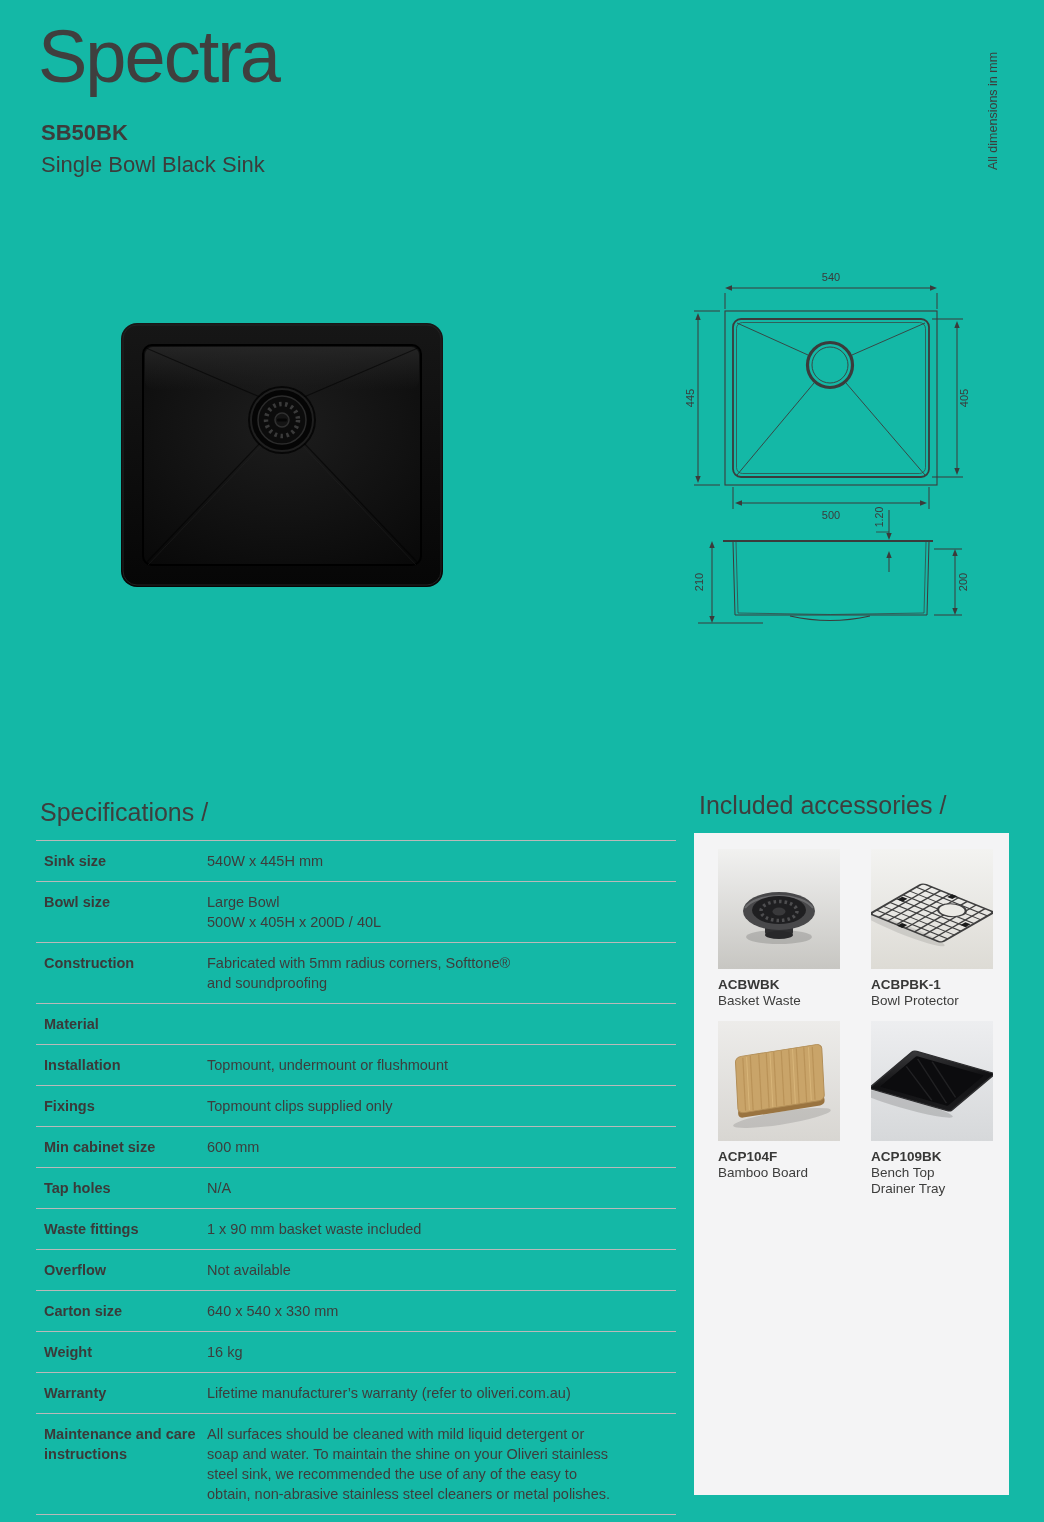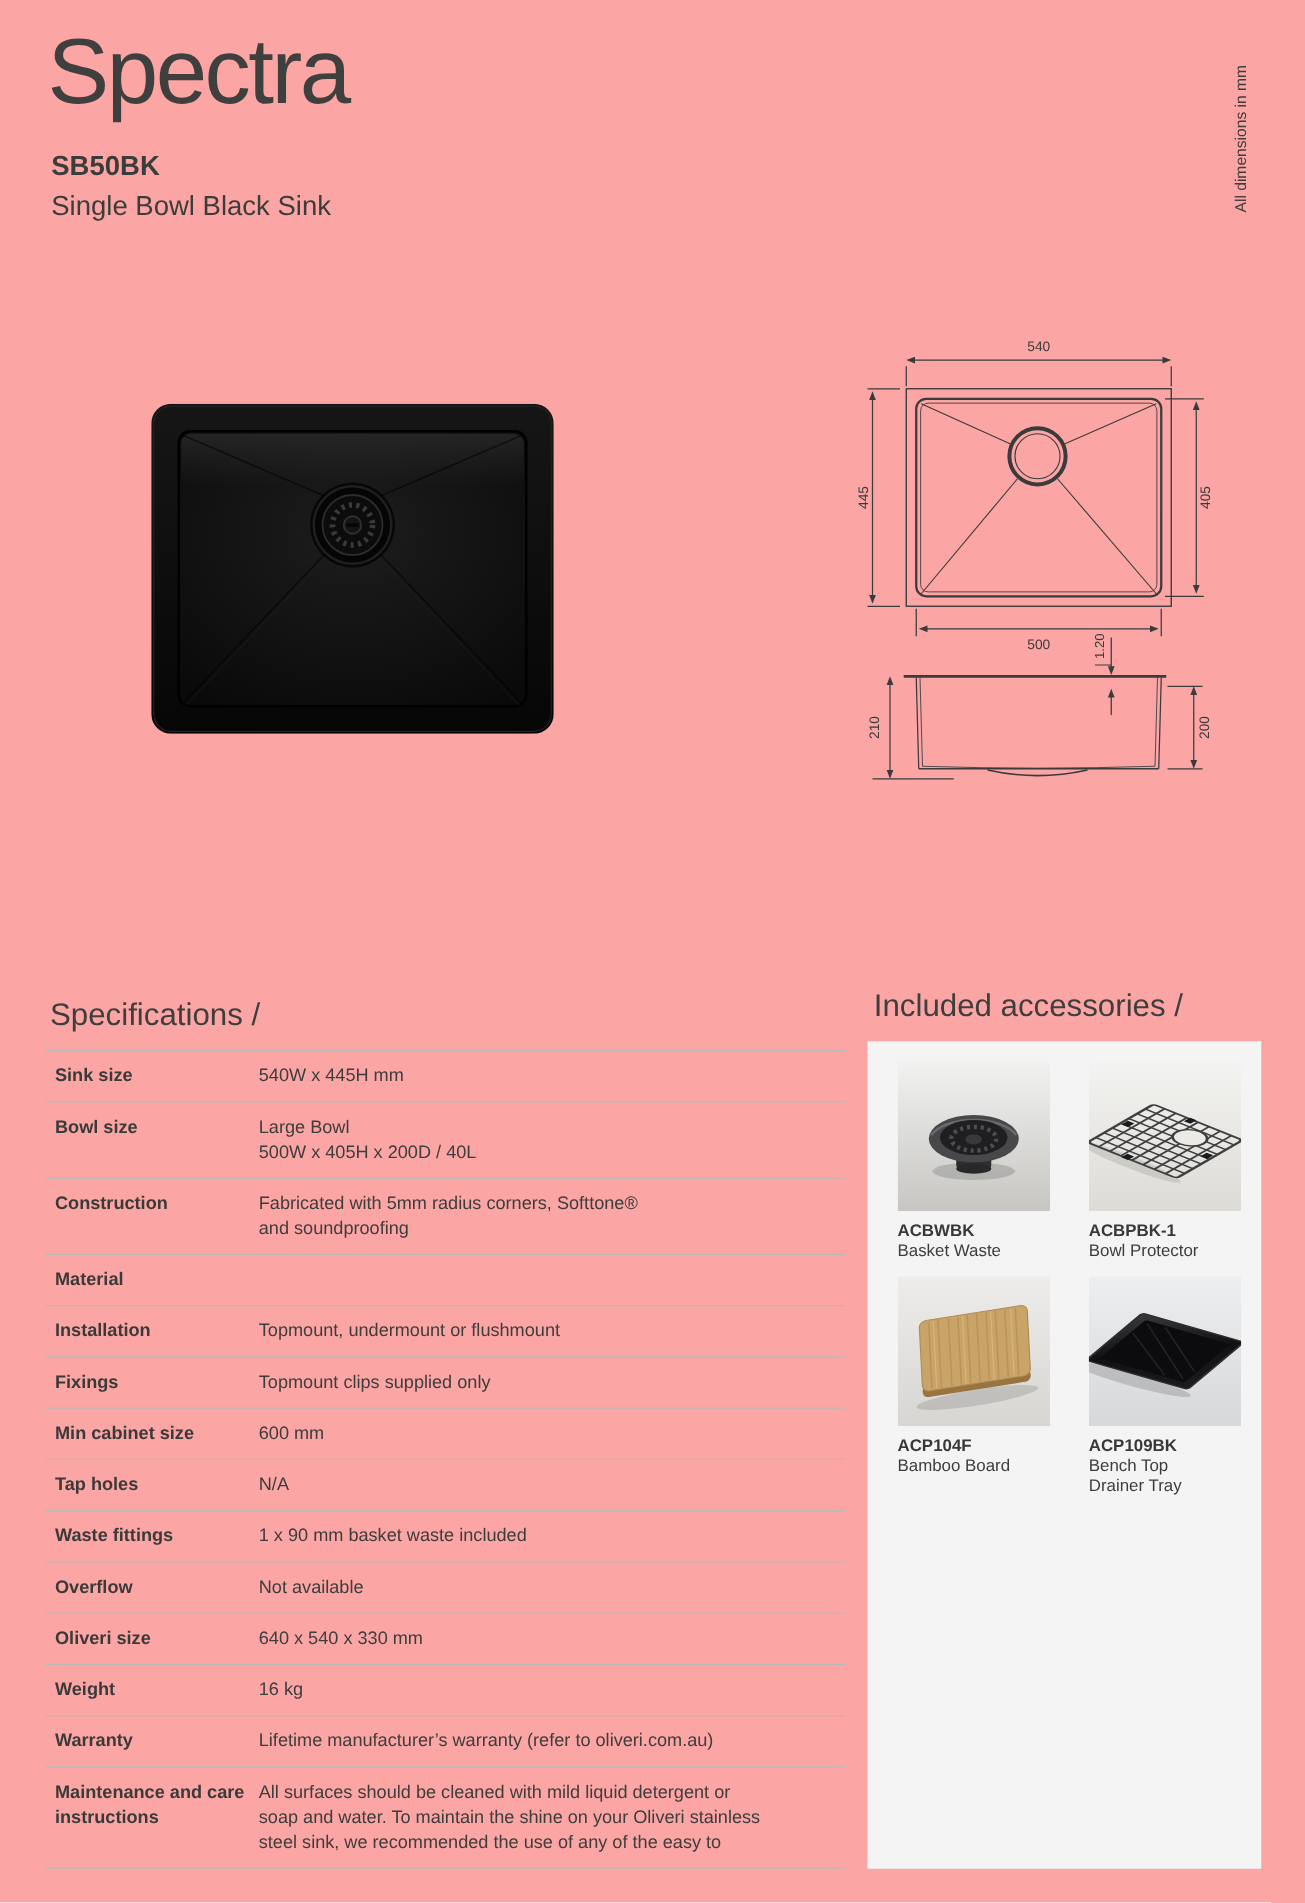--- a/index.html
+++ b/index.html
@@ -1,17 +1,17 @@
 <!DOCTYPE html>
 <html><head>
 <meta charset="utf-8">
 <style>
   html,body{margin:0;padding:0;background:#ffffff;}
   body{font-family:"Liberation Sans",sans-serif;color:#3d3d3c;}
-  .page{position:relative;width:1044px;height:1522px;background:#fca5a5;overflow:hidden;}
+  .page{position:relative;width:1044px;height:1522px;background:#14b8a6;overflow:hidden;}
 
   
   .brand{position:absolute;left:38px;top:20px;font-size:74px;line-height:1;letter-spacing:-2px;font-weight:normal;color:#3f3f3e;}
   .model{position:absolute;left:41px;top:120px;font-size:22px;font-weight:bold;color:#3c3c3b;}
   .product-name{position:absolute;left:41px;top:152px;font-size:22px;color:#3c3c3b;}
   .dims-note{position:absolute;left:986px;top:28px;height:142px;writing-mode:vertical-rl;transform:rotate(180deg);font-size:12.5px;color:#3d3d3c;white-space:nowrap;}
 
   
   .photo{position:absolute;left:121px;top:323px;width:322px;height:264px;}
   .drawing{position:absolute;left:686px;top:260px;width:330px;height:380px;}
@@ -223,21 +223,21 @@
             <div class="vl">1 x 90 mm basket waste included</div>
           </div>
       </div>
       <div class="spec-row">
         <div class="spec-label">Overflow</div>
         <div class="spec-value">
             <div class="vl">Not available</div>
           </div>
       </div>
       <div class="spec-row">
-        <div class="spec-label">Oliveri size</div>
+        <div class="spec-label">Carton size</div>
         <div class="spec-value">
             <div class="vl">640 x 540 x 330 mm</div>
           </div>
       </div>
       <div class="spec-row">
         <div class="spec-label">Weight</div>
         <div class="spec-value">
             <div class="vl">16 kg</div>
           </div>
       </div>
@@ -246,20 +246,21 @@
         <div class="spec-value">
             <div class="vl">Lifetime manufacturer’s warranty (refer to oliveri.com.au)</div>
           </div>
       </div>
       <div class="spec-row">
         <div class="spec-label">Maintenance and care instructions</div>
         <div class="spec-value">
             <div class="vl">All surfaces should be cleaned with mild liquid detergent or</div>
             <div class="vl">soap and water. To maintain the shine on your Oliveri stainless</div>
             <div class="vl">steel sink, we recommended the use of any of the easy to</div>
+            <div class="vl">obtain, non-abrasive stainless steel cleaners or metal polishes.</div>
           </div>
       </div>
     </div>
   </div>
 
   <h2 class="section-title acc-title">Included accessories /</h2>
   <div class="acc-panel">
 
     <div class="tile">
       <div class="tile-photo">

